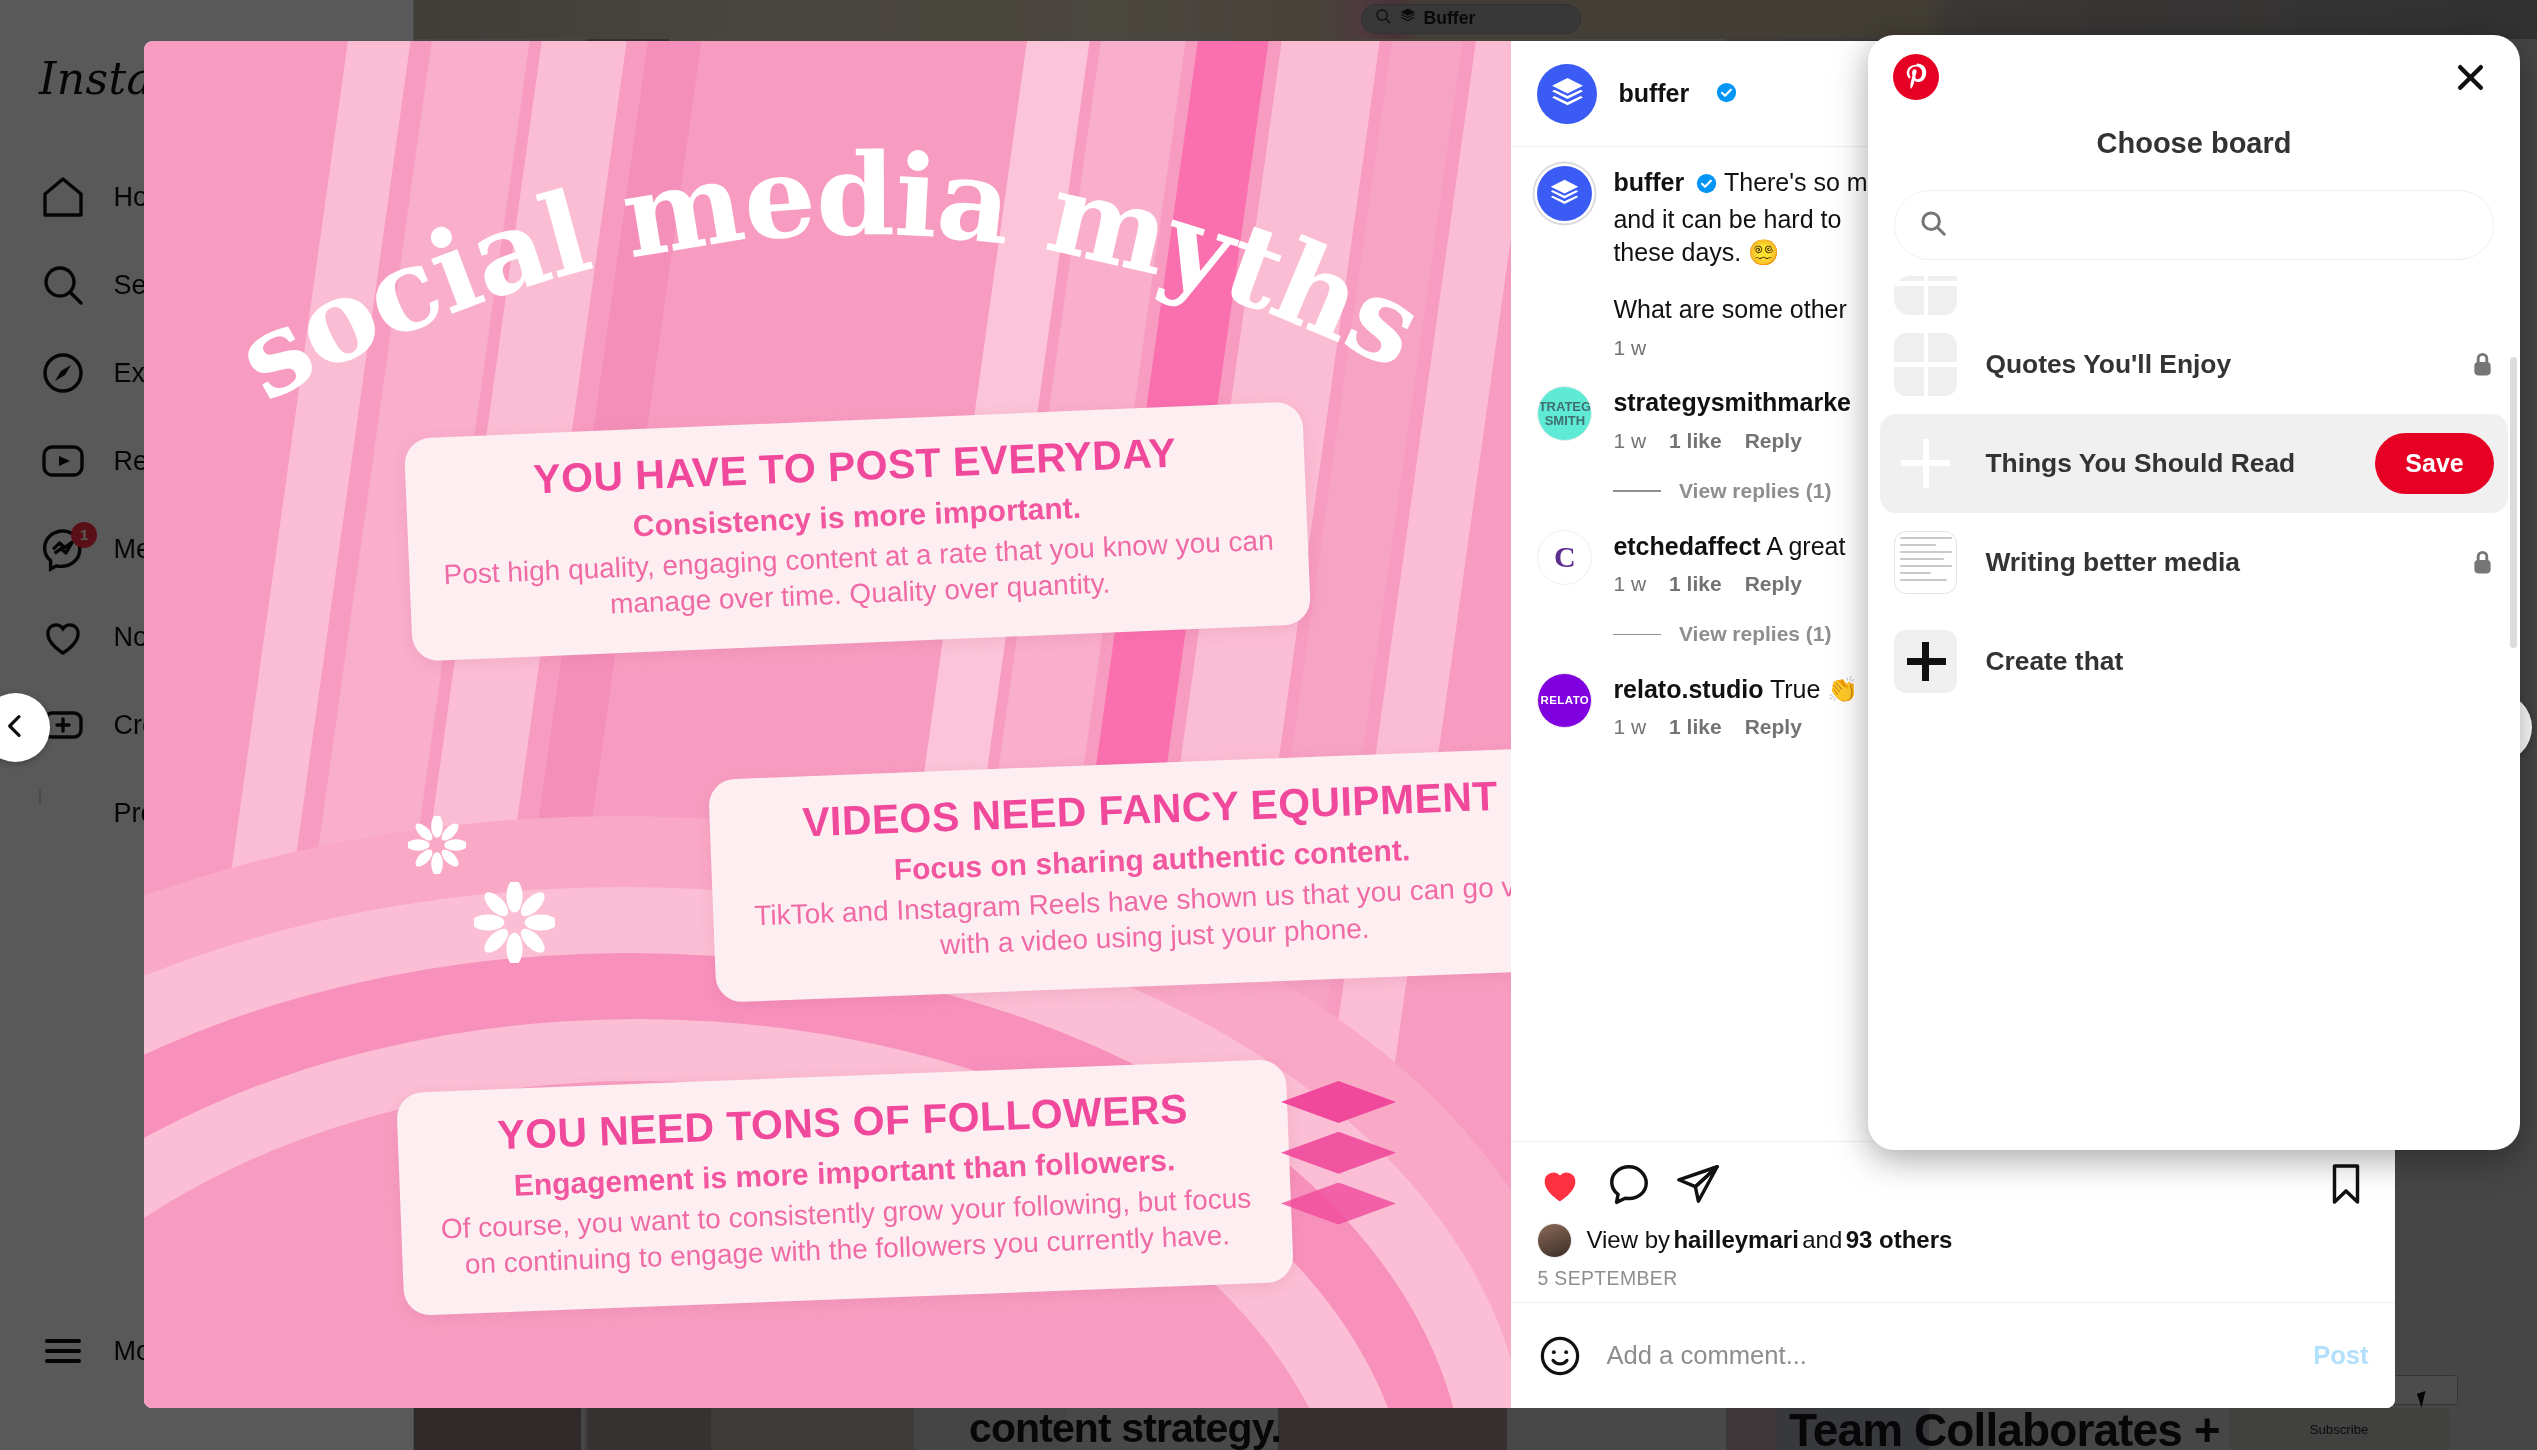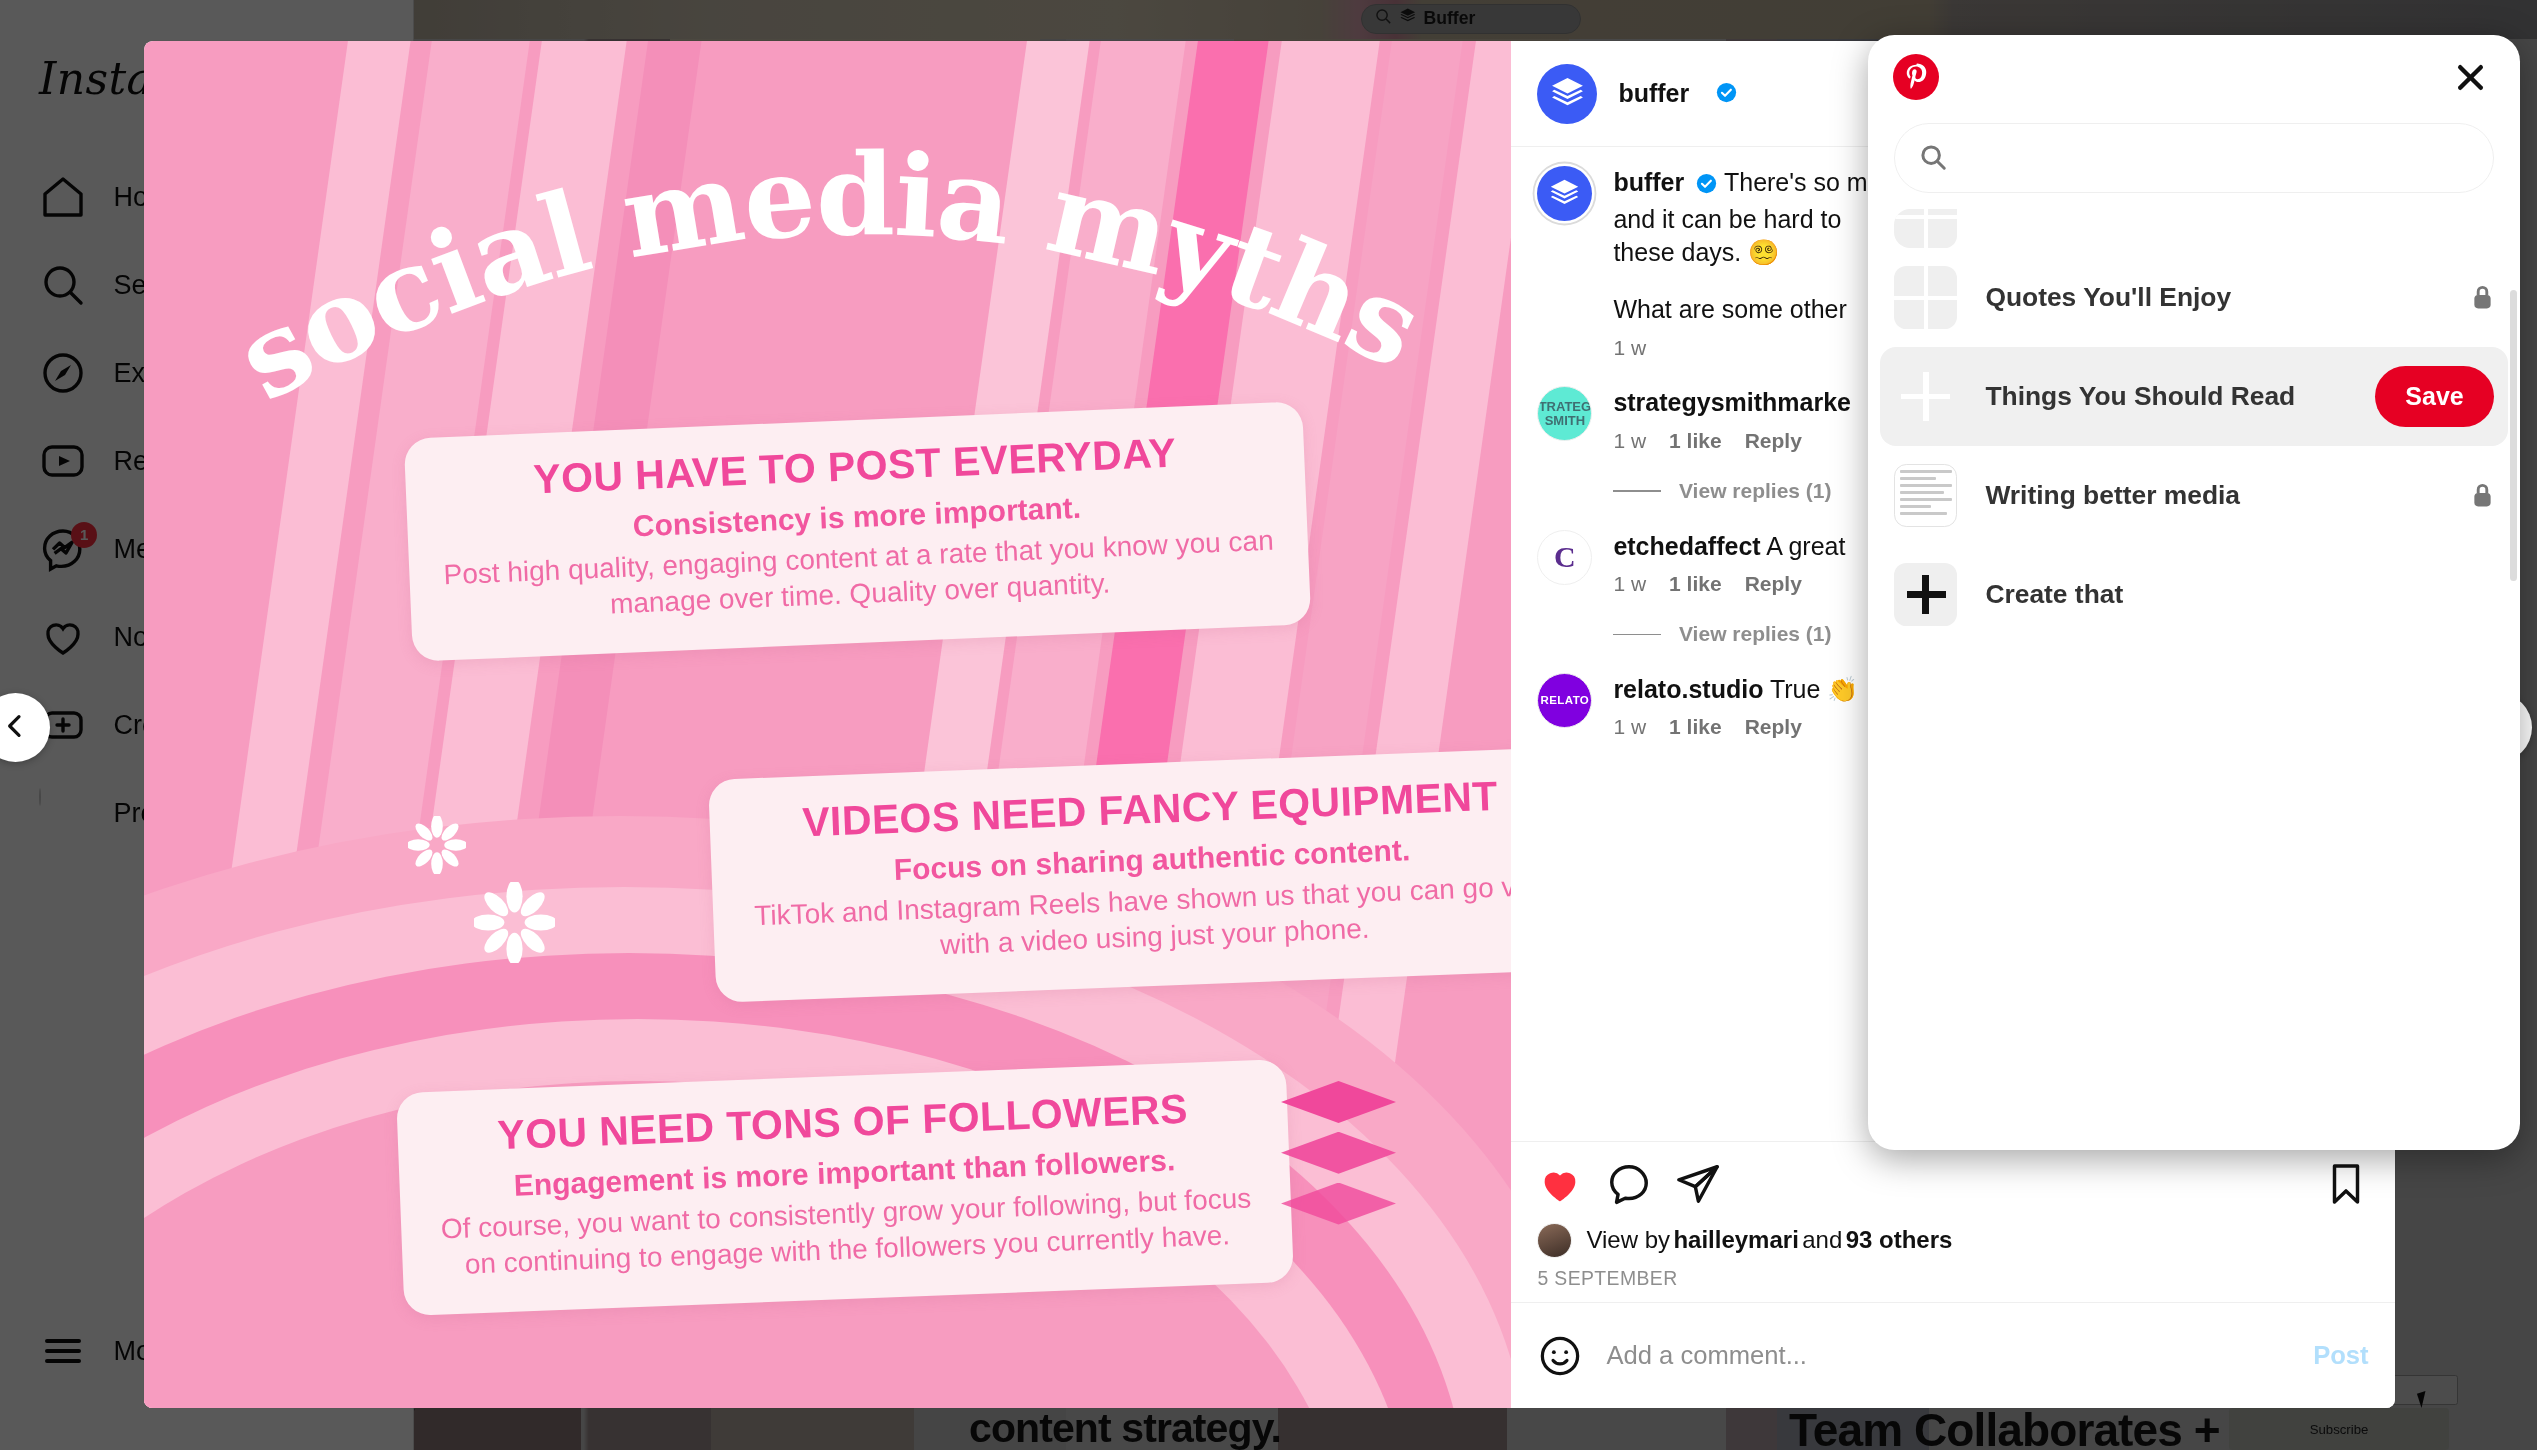--- a/index.html
+++ b/index.html
@@ -670,20 +670,21 @@
           </svg>
       </div>
       <div class="pin-close">
         <svg viewBox="0 0 24 24" stroke="#111" stroke-width="3.2" stroke-linecap="round">
             <line x1="4.5" y1="4.5" x2="19.5" y2="19.5"></line>
             <line x1="19.5" y1="4.5" x2="4.5" y2="19.5"></line>
           </svg>
       </div>
     </div>
 
+    <div class="pin-title">Choose board</div>
 
     <div class="pin-search">
       <span>
         <svg viewBox="0 0 24 24" fill="none" stroke="#767676" stroke-width="2.4">
             <circle cx="10.5" cy="10.5" r="6.6"></circle>
             <line x1="15.4" y1="15.4" x2="21" y2="21" stroke-linecap="round"></line>
           </svg>
       </span>
       <input placeholder="" style="">
     </div>

